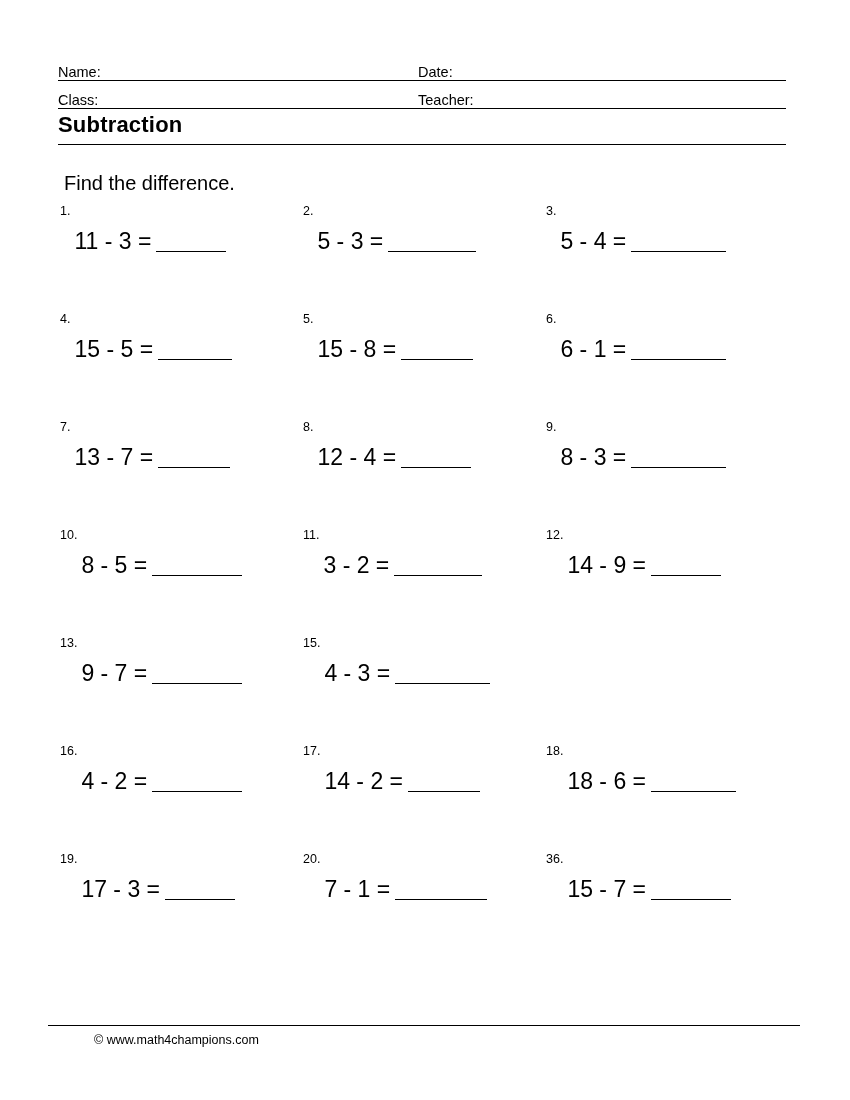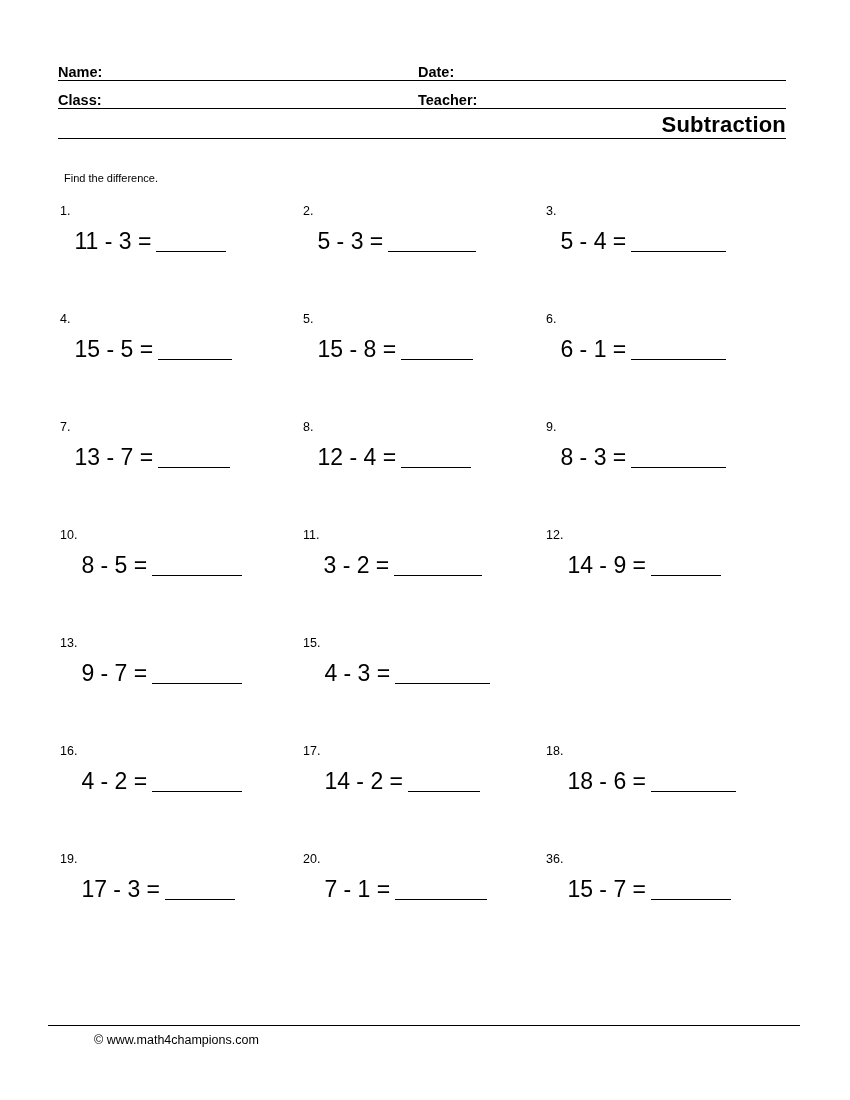--- a/index.html
+++ b/index.html
@@ -34,46 +34,46 @@
     align-items: flex-end;
     border-bottom: 1.6px solid #000;
     height: 22px;
     margin-bottom: 5px;
   }
   .hdr-cell {
     display: flex;
     align-items: flex-start;
     font-size: 14.5px;
     line-height: 15px;
-    font-weight: bold;
   }
   .hdr-cell.left { width: 360px; }
   .hdr-cell.right { flex: 1; }
 
   
   .title-wrap {
     position: absolute;
     left: 58px;
     top: 112px;
     width: 728px;
     border-bottom: 1.8px solid #000;
-    text-align: right;
+    padding-bottom: 6px;
+    text-align: left;
   }
   .title {
     font-size: 22px;
     font-weight: bold;
     letter-spacing: 0.2px;
   }
 
   
   .instruction {
     position: absolute;
     left: 64px;
     top: 172px;
-    font-size: 11px;
+    font-size: 20px;
   }
 
   
   .grid {
     position: absolute;
     left: 60px;
     top: 196px;
     width: 730px;
   }
   .row {

